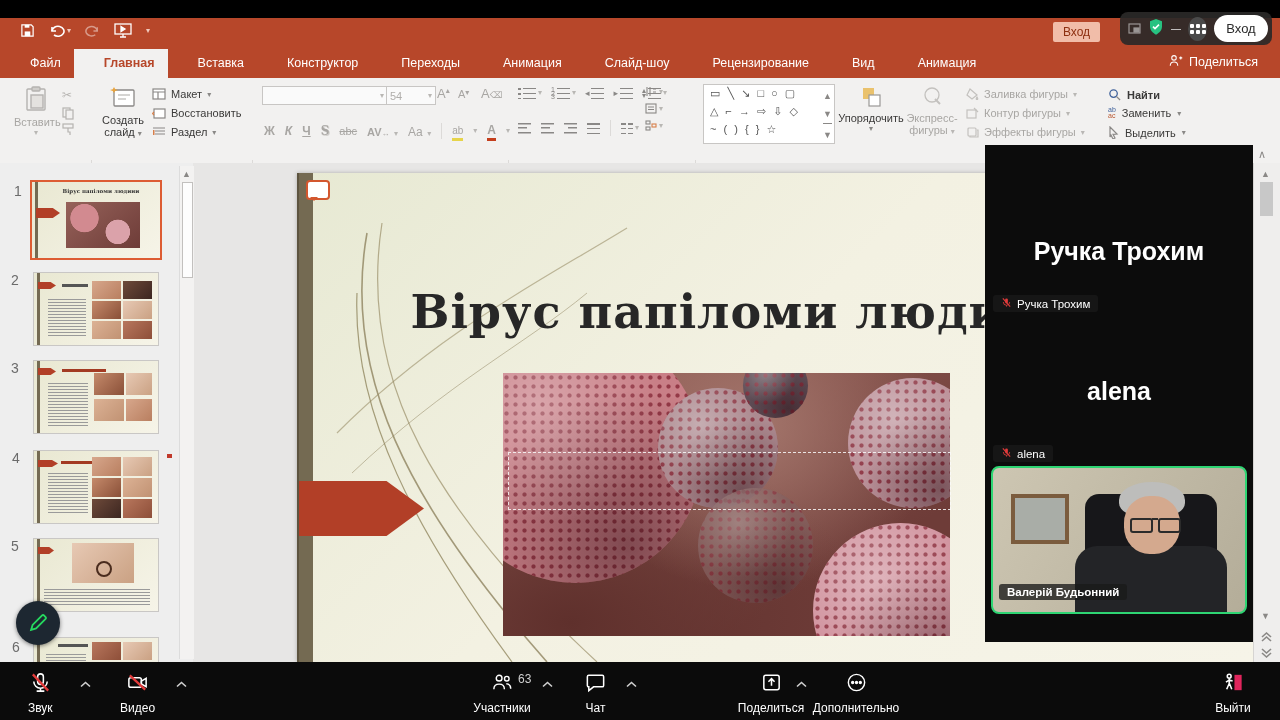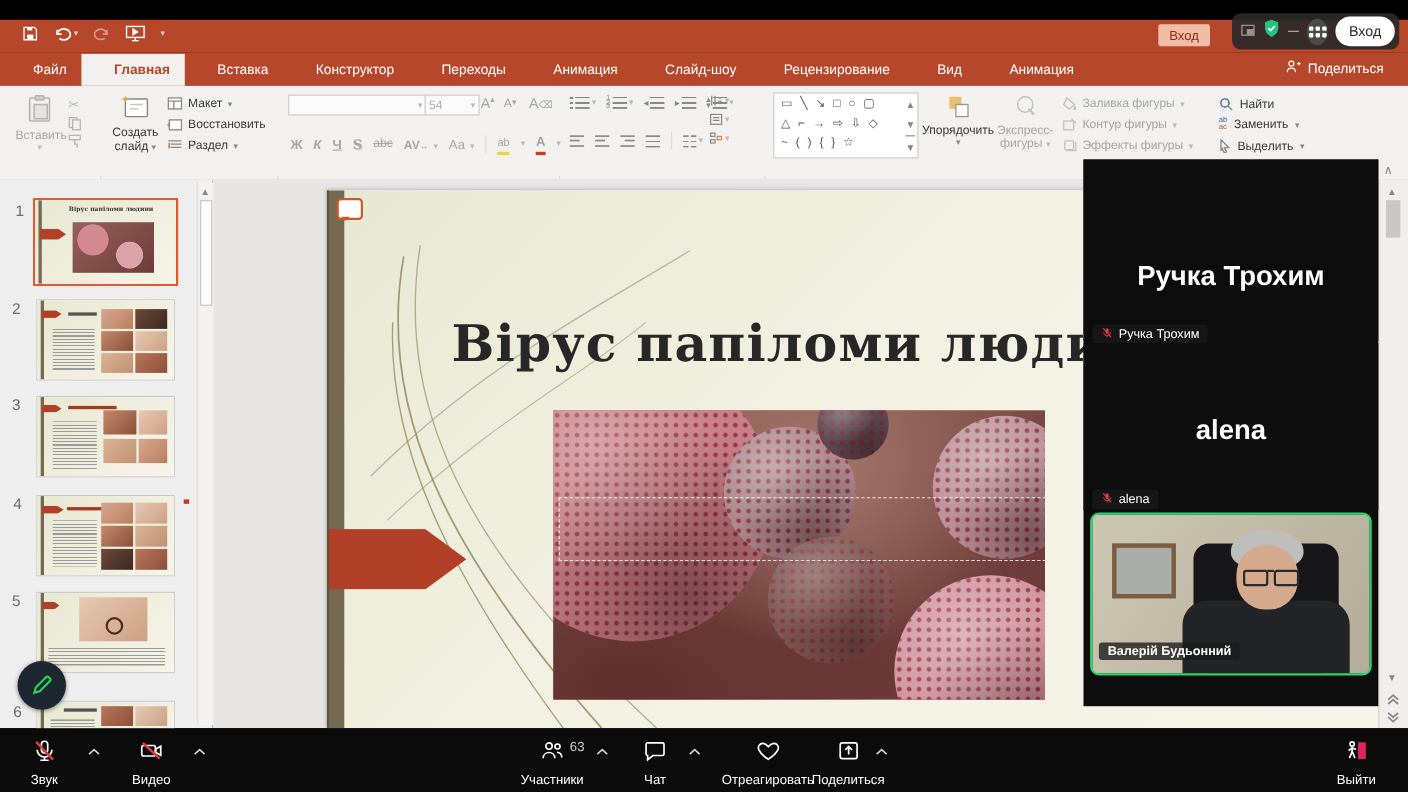--- a/index.html
+++ b/index.html
@@ -353,21 +353,21 @@
       <svg width="13" height="12" viewBox="0 0 13 12" fill="none" stroke="#c3c1be" stroke-width="1.2">
           <rect x="2" y="2" width="8" height="8" rx="1"></rect>
           <path d="M4 10v1h8V4h-1"></path>
         </svg>
       <span class="rlabel gray">Эффекты фигуры</span>
         <span class="dd gray">▾</span>
     </div>
     <div class="abs glabel" style="left:845px;width:80px;">Рисование</div>
     <div class="abs gsep" style="left:1098px;"></div>
 
-    <div class="abs" style="left:1108px;top:10px;display:flex;align-items:center;gap:6px;">
+    <div class="abs" style="left:1108px;top:10px;display:flex;align-items:center;gap:6px;font-weight:bold;">
       <svg width="13" height="13" viewBox="0 0 14 14" fill="none" stroke="#41639c" stroke-width="1.4">
           <circle cx="6" cy="6" r="4"></circle>
           <path d="M9 9l4 4" stroke="#8a8886"></path>
         </svg>
       <span class="rlabel">Найти</span>
     </div>
     <div class="abs" style="left:1108px;top:29px;display:flex;align-items:center;gap:6px;">
       <span style="font-size:7px;line-height:6px;color:#41639c;">ab<br><span style="color:#b8552e;">ac</span></span>
       <span class="rlabel">Заменить</span>
         <span class="dd">▾</span>
@@ -633,40 +633,43 @@
             <path d="M5 4.5h14a1.5 1.5 0 0 1 1.5 1.5v9a1.5 1.5 0 0 1-1.5 1.5h-9L5 20.5v-4H5A1.5 1.5 0 0 1 3.5 15V6A1.5 1.5 0 0 1 5 4.5z"></path>
           </svg></span>
       <span class="zlabel">Чат</span>
     </div>
     <div class="abs chev" style="left:626px;top:16px;">
       <svg width="11" height="7" viewBox="0 0 11 7" fill="none" stroke="#cfcfcf" stroke-width="1.6">
           <path d="M1 5.5L5.5 1.5 10 5.5"></path>
         </svg>
     </div>
 
-    <div class="zitem" style="left:648px;top:9px;width:100px;">
-      <span><svg width="23" height="23" viewBox="0 0 24 24" fill="none" stroke="#fff" stroke-width="1.6">
-            <path d="M12 20s-7.2-4.6-9.1-9c-1.2-2.9.7-6 3.9-6 2 0 3.6 1.2 5.2 3.1C13.6 6.2 15.2 5 17.2 5c3.2 0 5.1 3.1 3.9 6-1.9 4.4-9.1 9-9.1 9z"></path>
-          </svg></span>
-      <span class="zlabel">Отреагировать</span>
-    </div>
 
     <div class="zitem" style="left:736px;top:9px;width:70px;">
       <span><svg width="23" height="23" viewBox="0 0 24 24" fill="none" stroke="#fff" stroke-width="1.6">
             <rect x="4" y="4.5" width="16" height="15" rx="2"></rect>
             <path d="M12 15.5V8.5M8.8 11.2L12 8l3.2 3.2"></path>
           </svg></span>
       <span class="zlabel">Поделиться</span>
     </div>
     <div class="abs chev" style="left:796px;top:16px;">
       <svg width="11" height="7" viewBox="0 0 11 7" fill="none" stroke="#cfcfcf" stroke-width="1.6">
           <path d="M1 5.5L5.5 1.5 10 5.5"></path>
         </svg>
     </div>
 
+    <div class="zitem" style="left:808px;top:9px;width:96px;">
+      <span><svg width="23" height="23" viewBox="0 0 24 24" fill="none" stroke="#fff" stroke-width="1.5">
+            <circle cx="12" cy="12" r="8.5"></circle>
+            <circle cx="8" cy="12" r="1" fill="#fff"></circle>
+            <circle cx="12" cy="12" r="1" fill="#fff"></circle>
+            <circle cx="16" cy="12" r="1" fill="#fff"></circle>
+          </svg></span>
+      <span class="zlabel">Дополнительно</span>
+    </div>
 
     <div class="zitem" style="left:1208px;top:9px;width:50px;">
       <span><svg width="23" height="23" viewBox="0 0 24 24">
             <rect x="13" y="4" width="7.5" height="16" fill="#e0255c"></rect>
             <g fill="none" stroke="#fff" stroke-width="1.6">
               <circle cx="7.5" cy="5.5" r="2"></circle>
               <path d="M7.5 7.8v5.2M7.5 9.5l-3.4 2.2M7.5 9.5l3.6 1M7.5 13l-2.6 6M7.8 13l2.4 6"></path>
             </g>
           </svg></span>
       <span class="zlabel">Выйти</span>

